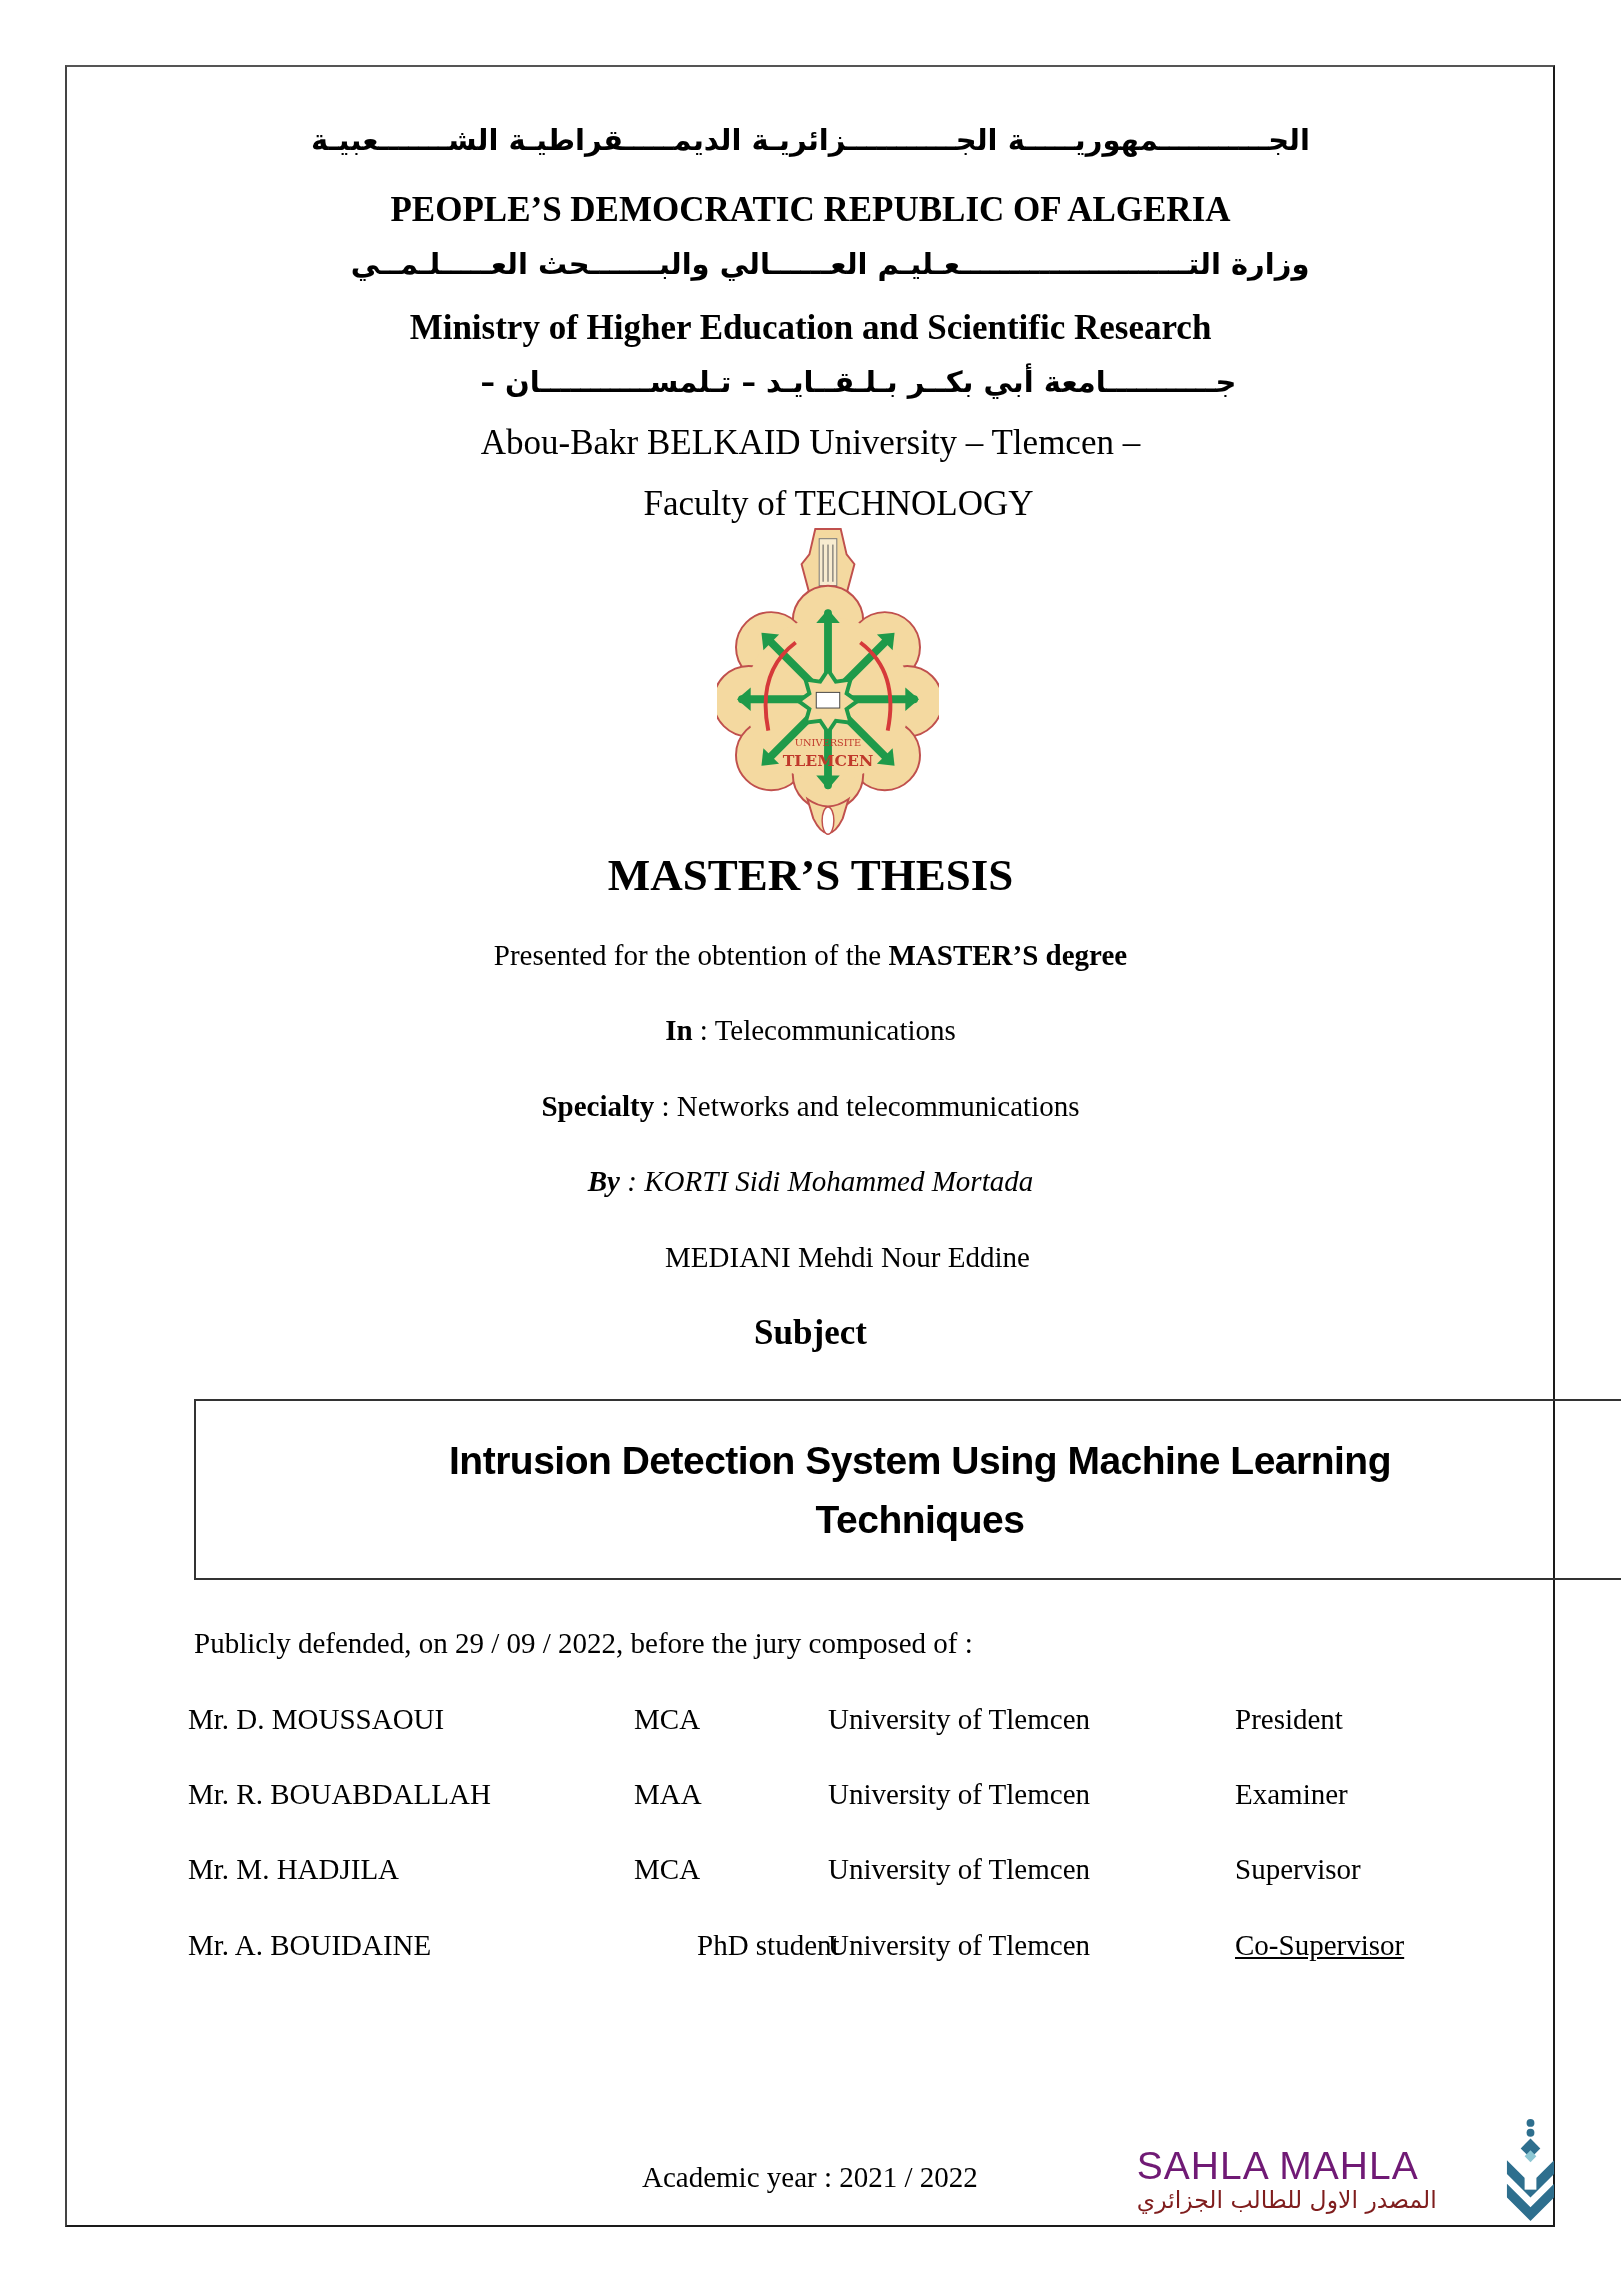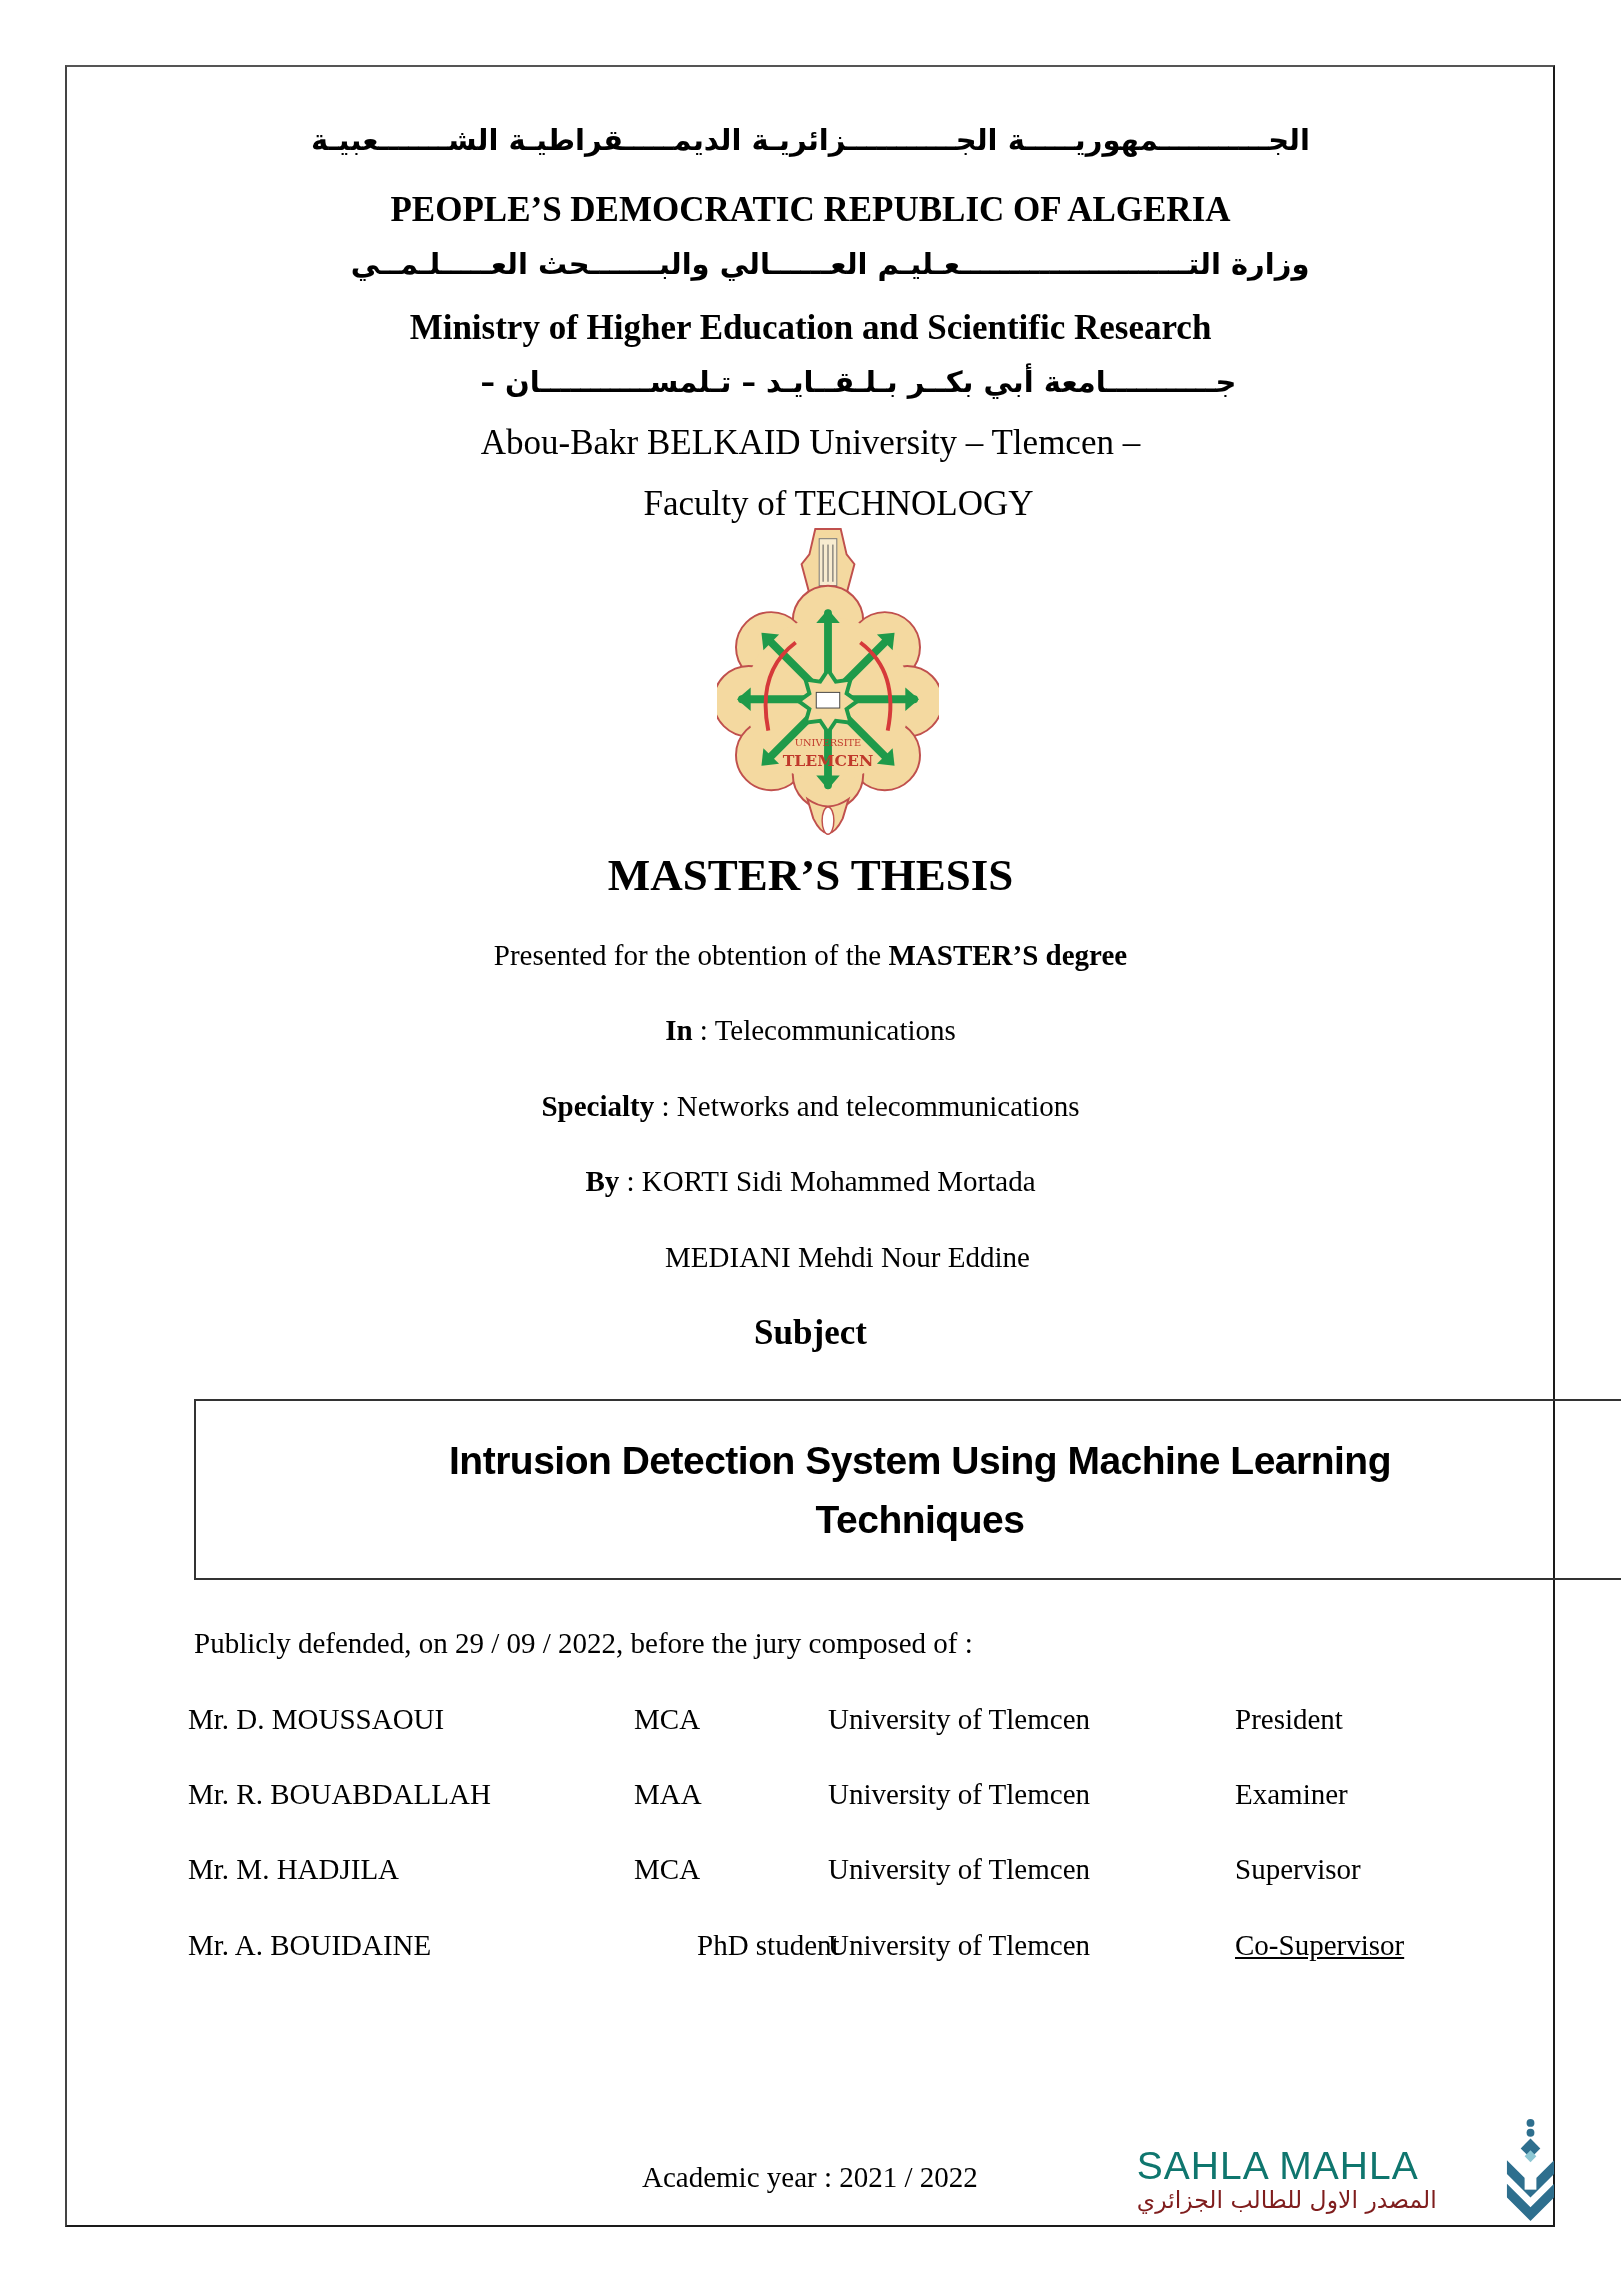--- a/index.html
+++ b/index.html
@@ -10,21 +10,21 @@
     .en-bold { font-weight:bold; font-size:35px; }
     .en-reg { font-size:35px; }
     .title { font-weight:bold; font-size:45px; }
     .body-line { font-size:29px; }
     .b { font-weight:bold; }
     .subject-box { position:absolute; left:194px; top:1399px; width:1452px; height:181px; border:2px solid #333; box-sizing:border-box; display:flex; align-items:center; justify-content:center; text-align:center; }
     .subject-text { font-family:"Liberation Sans", sans-serif; font-weight:bold; font-size:39px; line-height:59px; width:1127px; letter-spacing:-0.5px; }
     .jury { position:absolute; left:188px; width:1372px; font-size:29px; }
     .jury .c { position:absolute; top:0; white-space:nowrap; }
     .logo { position:absolute; left:1127px; top:2117px; width:436px; height:108px; }
-    .sm-text { position:absolute; left:9.8px; top:27.4px; font-family:"Liberation Sans", sans-serif; font-size:39px; color:#0f766e; letter-spacing:1px; }
+    .sm-text { position:absolute; left:9.8px; top:27.4px; font-family:"Liberation Sans", sans-serif; font-size:39px; color:#701a75; letter-spacing:1px; }
     .sm-ar { position:absolute; left:9.8px; top:69px; font-family:"DejaVu Sans", sans-serif; font-size:23.5px; color:#7f1d1d; direction:rtl; }
   </style>
 </head>
 <body>
 
 <div class="frame"></div>
 
 <div class="line ar" style="top:123px;">الجـــــــــــمهوريـــــة الجـــــــــــزائريـة الديمـــــقراطيـة الشـــــــعبيـة</div>
 <div class="line en-bold" style="top:190px;">PEOPLE’S DEMOCRATIC REPUBLIC OF ALGERIA</div>
 <div class="line ar" style="top:247px; padding-left:19.6px;">وزارة التـــــــــــــــــــــــعـليـم العــــــالي والبـــــــحث العـــــلـمــي</div>
@@ -91,21 +91,21 @@
 </div>
 
 <div class="line body-line" style="top:1014px;">
   <span class="b">In</span><span> : Telecommunications</span>
 </div>
 
 <div class="line body-line" style="top:1090px;">
   <span class="b">Specialty</span><span> : Networks and telecommunications</span>
 </div>
 
-<div class="line body-line" style="top:1165px;">
+<div class="line body-line" style="top:1165px;font-style:italic;">
   <span class="b">By</span><span> : KORTI Sidi Mohammed Mortada</span>
 </div>
 
 <div class="line body-line" style="top:1241px; padding-left:37px;">MEDIANI Mehdi Nour Eddine</div>
 
 <div class="line b" style="top:1313px; font-size:35px;">Subject</div>
 
 <div class="subject-box">
   <div class="subject-text">Intrusion Detection System Using Machine Learning Techniques</div>
 </div>

